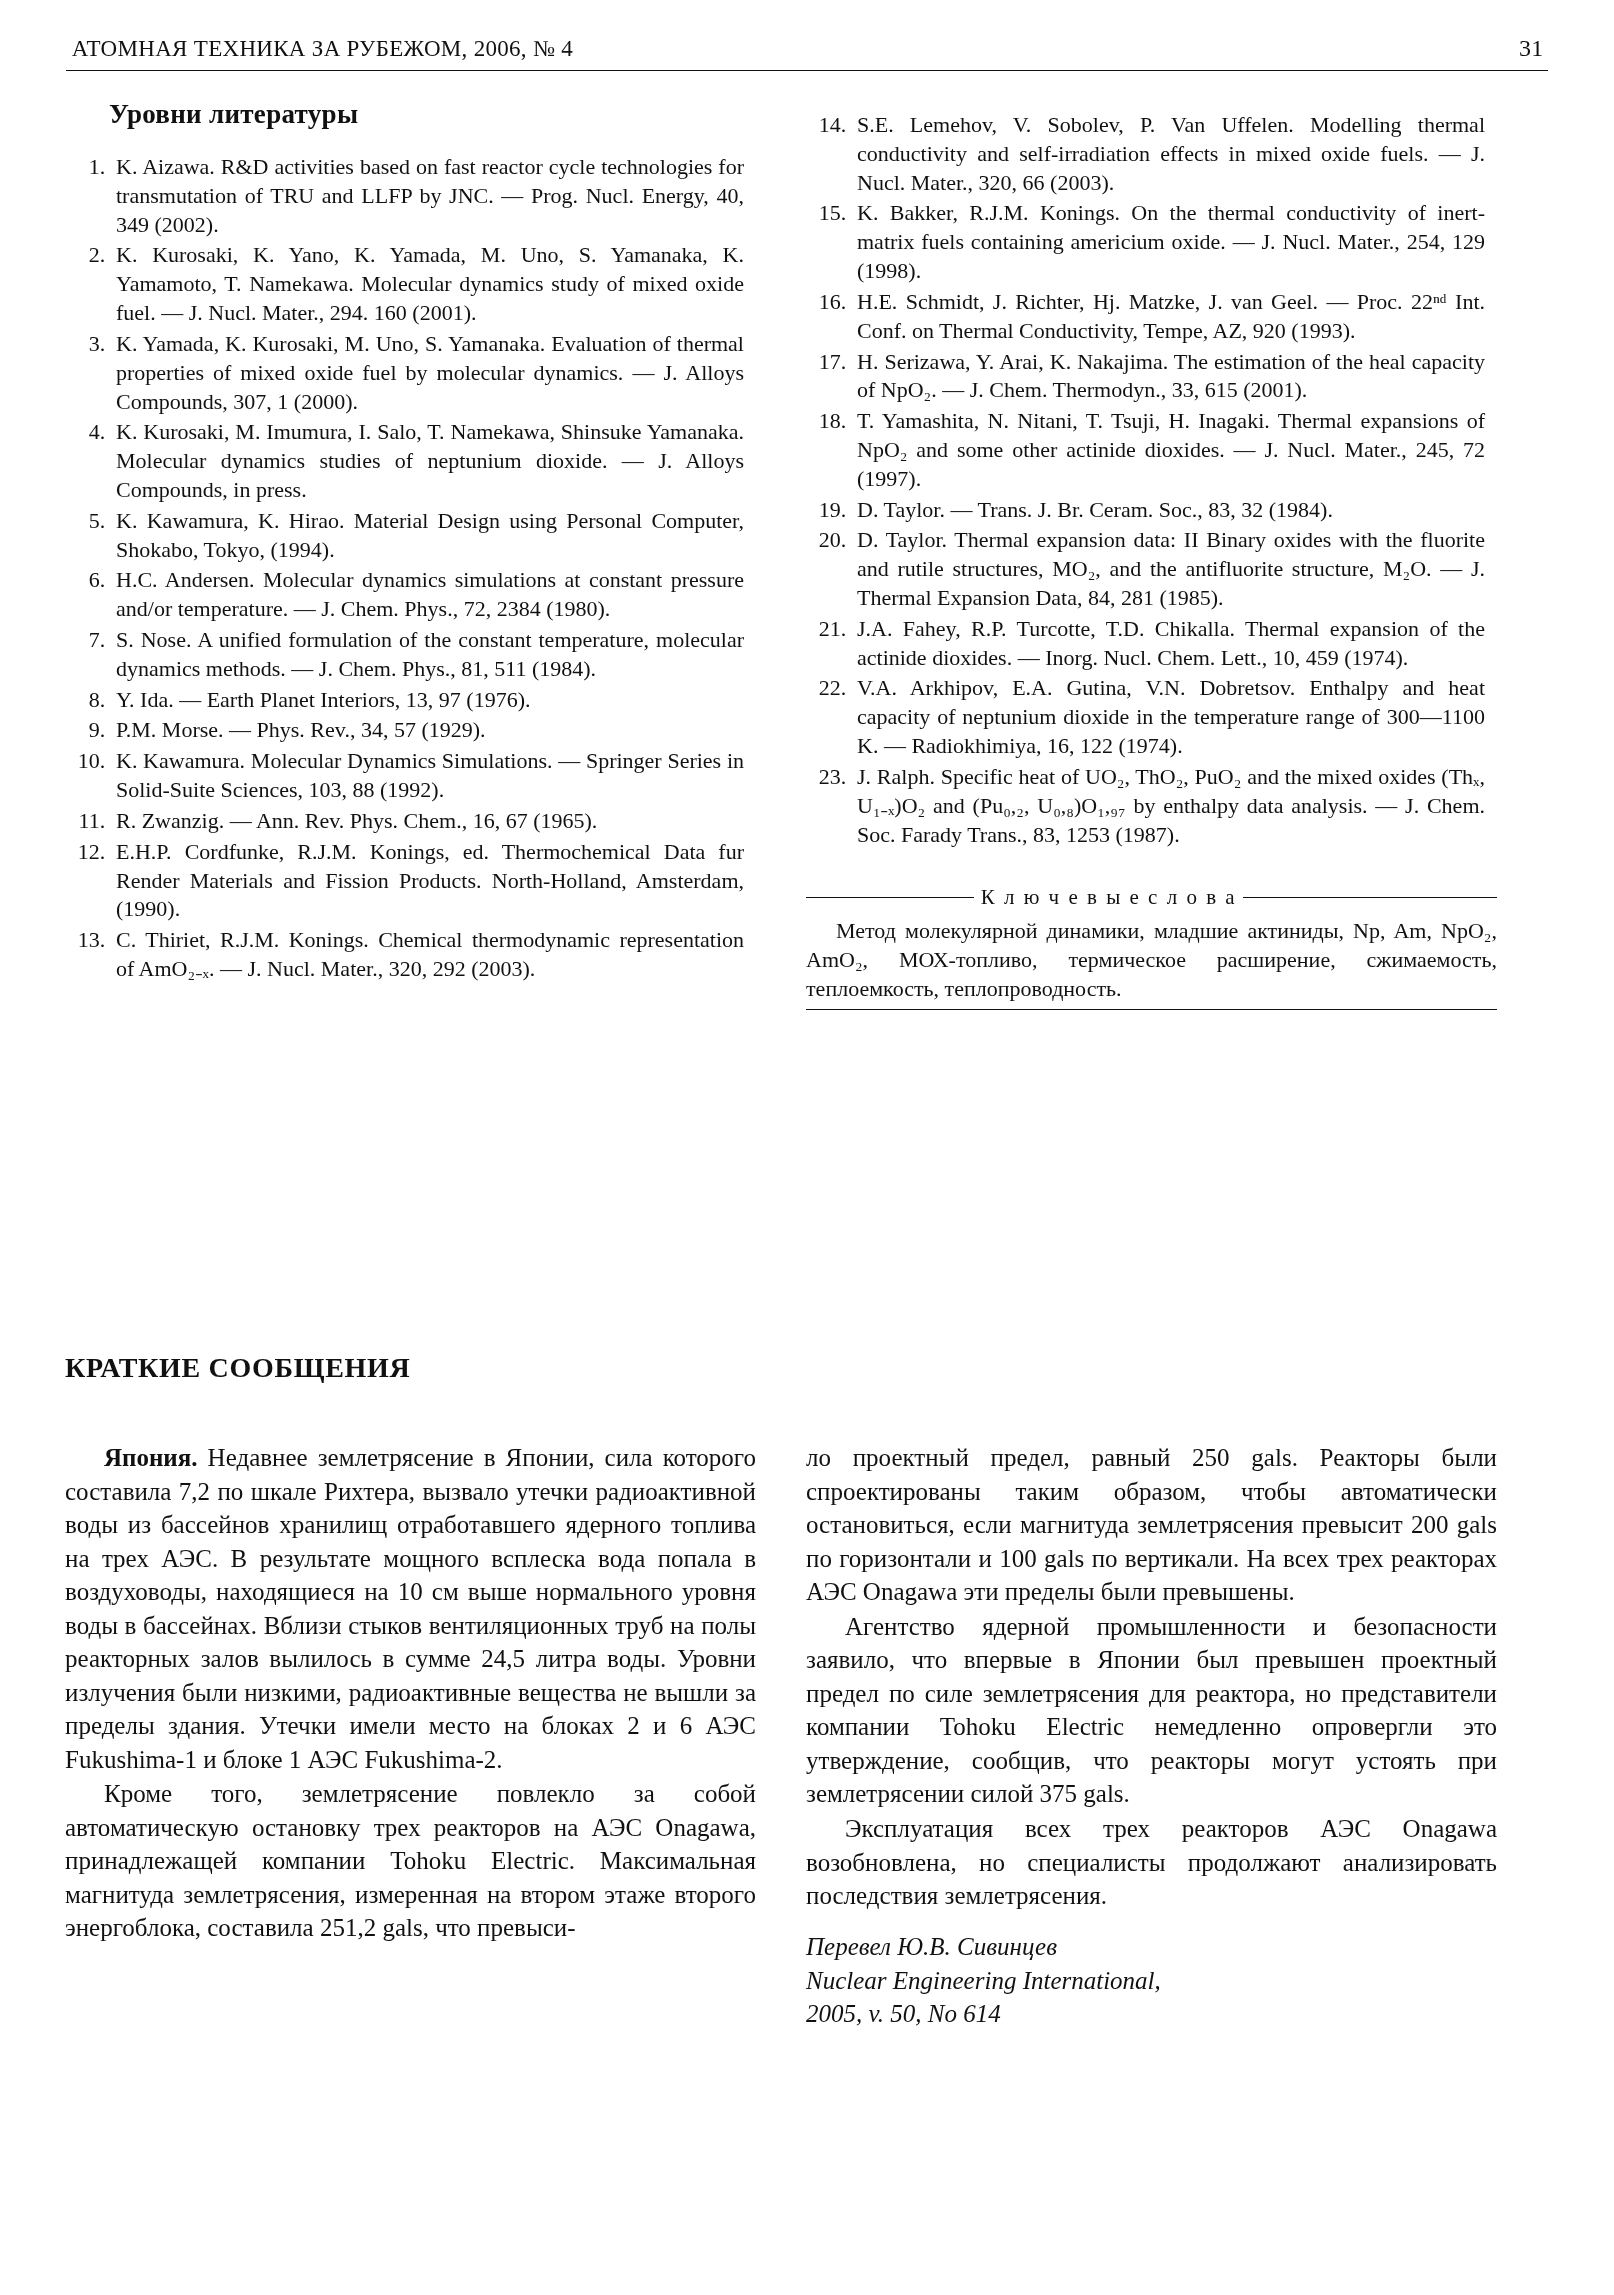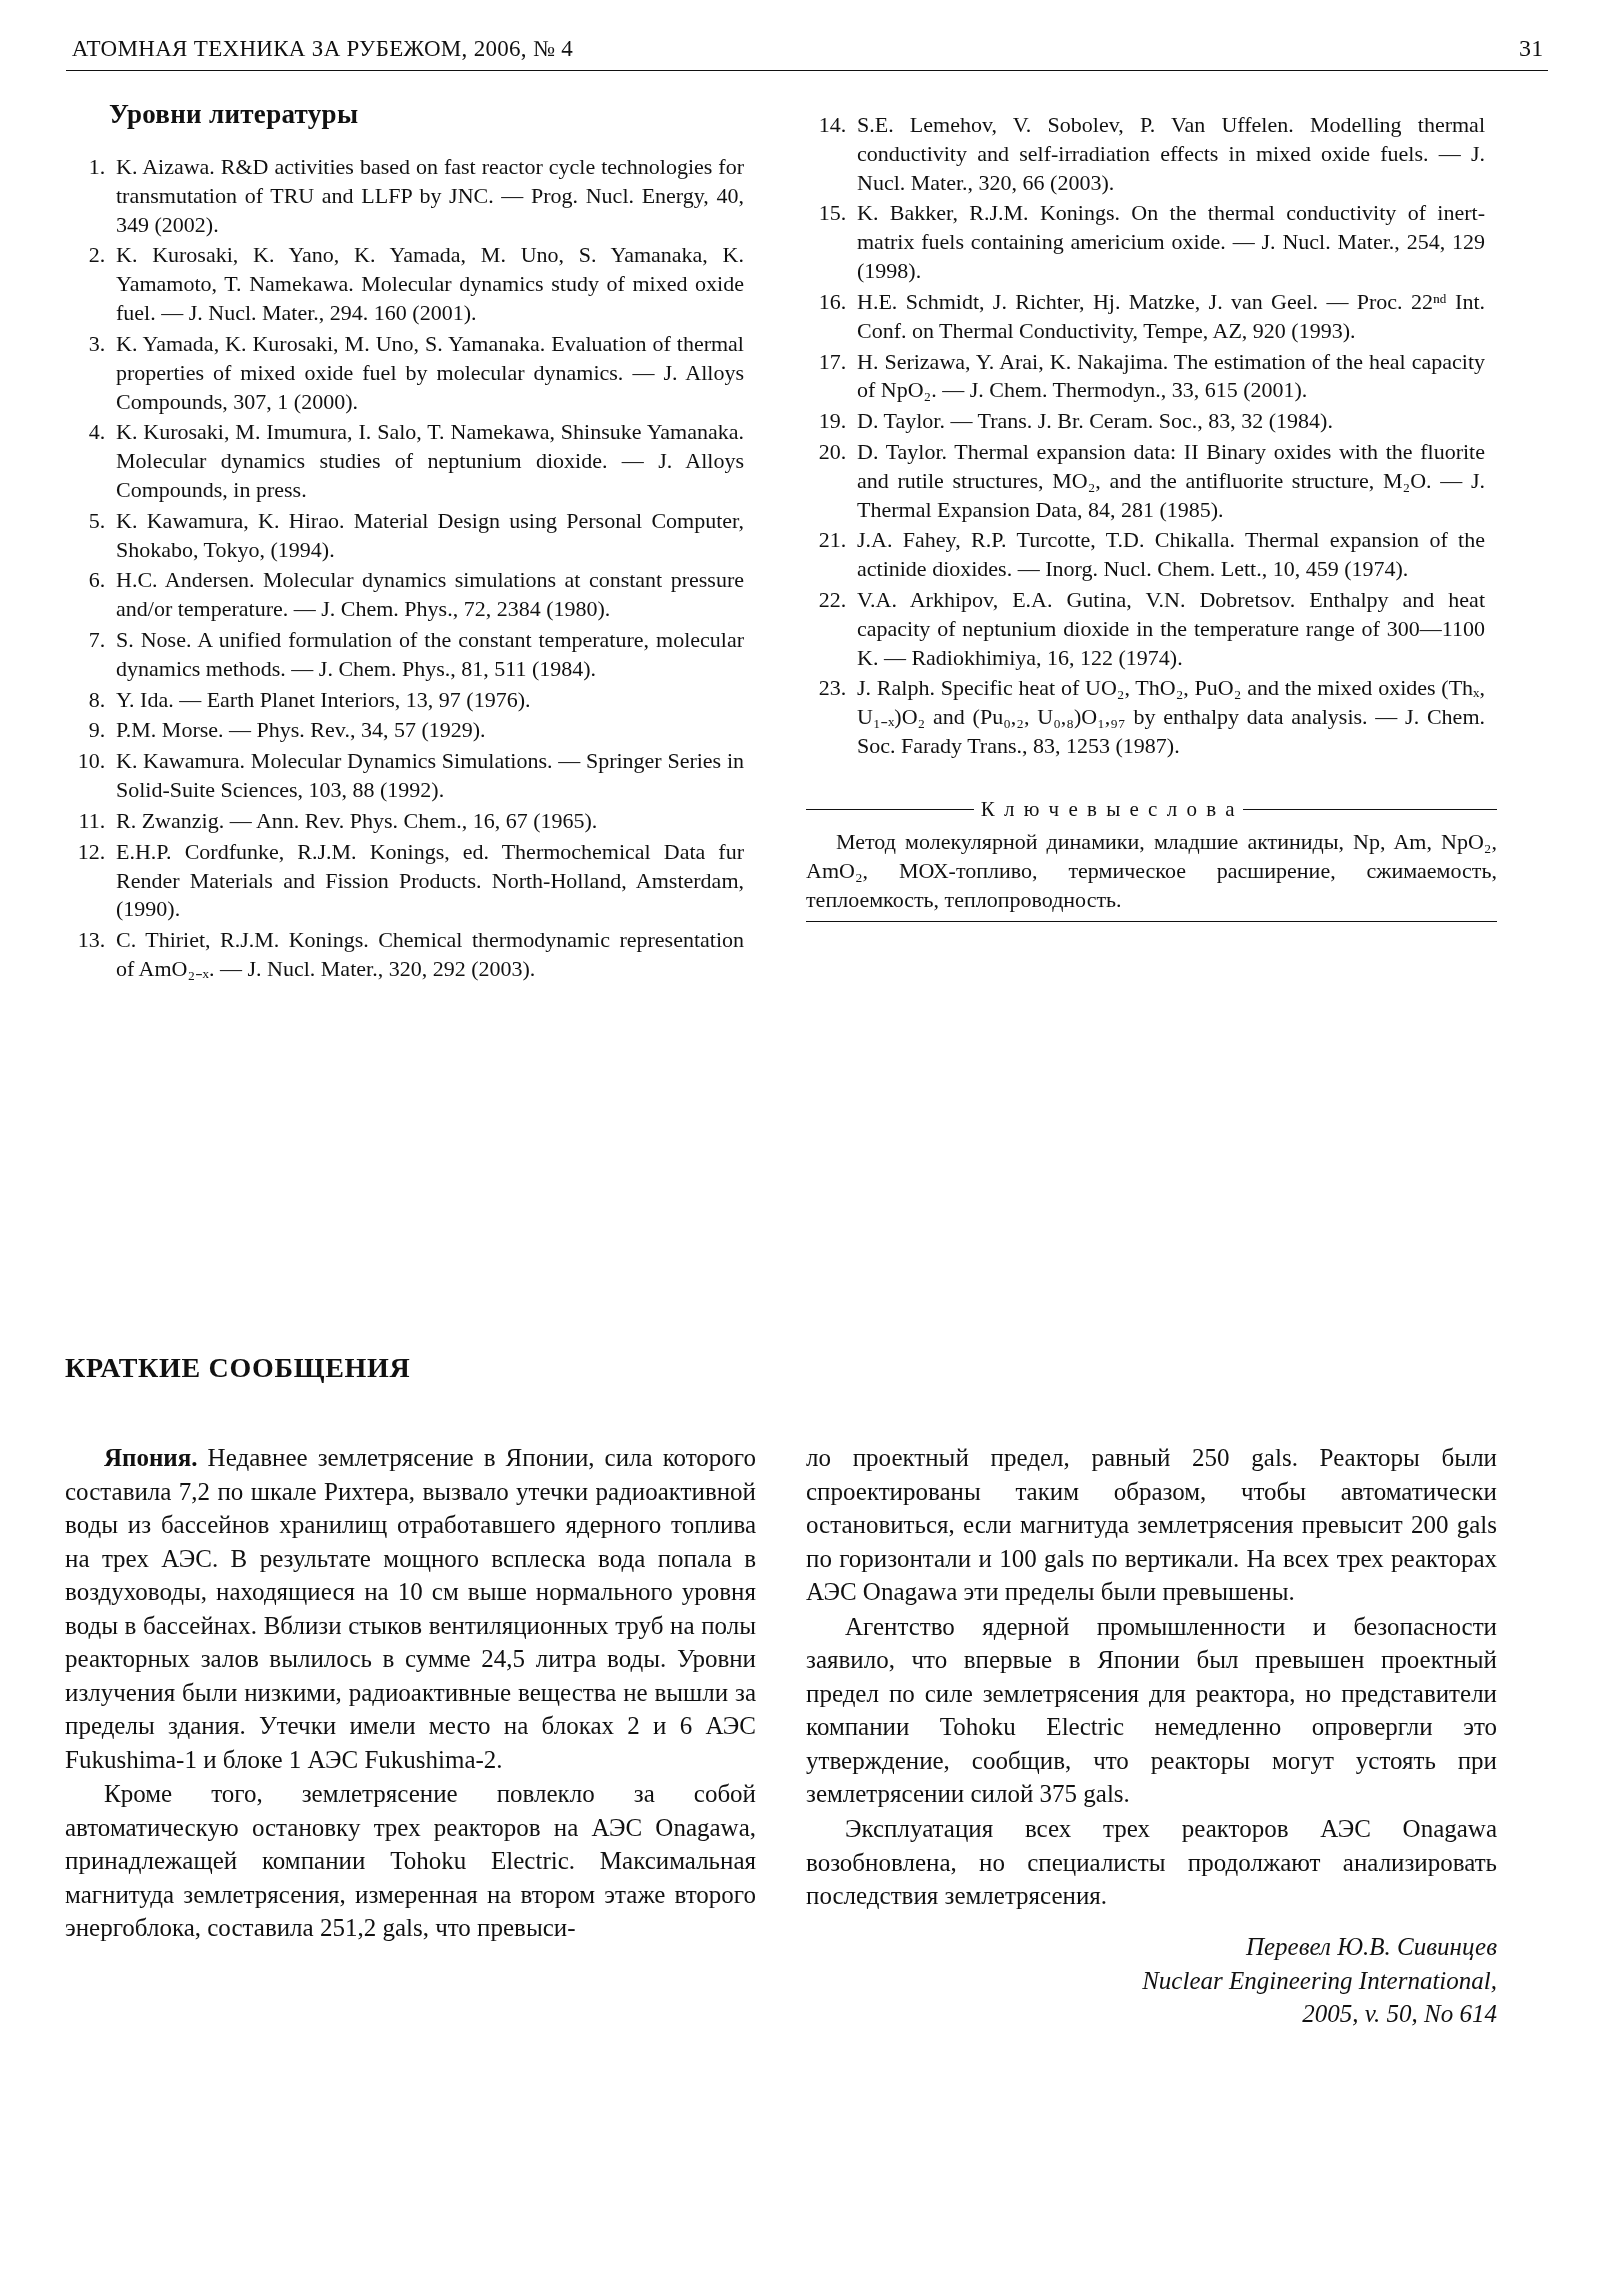--- a/index.html
+++ b/index.html
@@ -140,21 +140,21 @@
     hyphens: manual;
   }
   p.body.first {
     text-indent: 39px;
   }
   .country {
     font-weight: bold;
   }
   .signature {
     margin-top: 17.5px;
-    text-align: right;
+    text-align: left;
     font-style: italic;
     font-size: 25px;
     line-height: 1.34;
   }
 </style>
 </head>
 <body>
 
 <div class="page">
 
@@ -234,20 +234,24 @@
             <span class="num">15.</span>
             <span class="txt">K. Bakker, R.J.M. Konings. On the thermal conductivity of inert-matrix fuels containing americium oxide. — J. Nucl. Mater., 254, 129 (1998).</span>
           </li>
         <li>
             <span class="num">16.</span>
             <span class="txt">H.E. Schmidt, J. Richter, Hj. Matzke, J. van Geel. — Proc. 22ⁿᵈ Int. Conf. on Thermal Conductivity, Tempe, AZ, 920 (1993).</span>
           </li>
         <li>
             <span class="num">17.</span>
             <span class="txt">H. Serizawa, Y. Arai, K. Nakajima. The estimation of the heal capacity of NpO₂. — J. Chem. Thermodyn., 33, 615 (2001).</span>
+          </li>
+        <li>
+            <span class="num">18.</span>
+            <span class="txt">T. Yamashita, N. Nitani, T. Tsuji, H. Inagaki. Thermal expansions of NpO₂ and some other actinide dioxides. — J. Nucl. Mater., 245, 72 (1997).</span>
           </li>
         <li>
             <span class="num">19.</span>
             <span class="txt">D. Taylor. — Trans. J. Br. Ceram. Soc., 83, 32 (1984).</span>
           </li>
         <li>
             <span class="num">20.</span>
             <span class="txt">D. Taylor. Thermal expansion data: II Binary oxides with the fluorite and rutile structures, MO₂, and the antifluorite structure, M₂O. — J. Thermal Expansion Data, 84, 281 (1985).</span>
           </li>
         <li>

